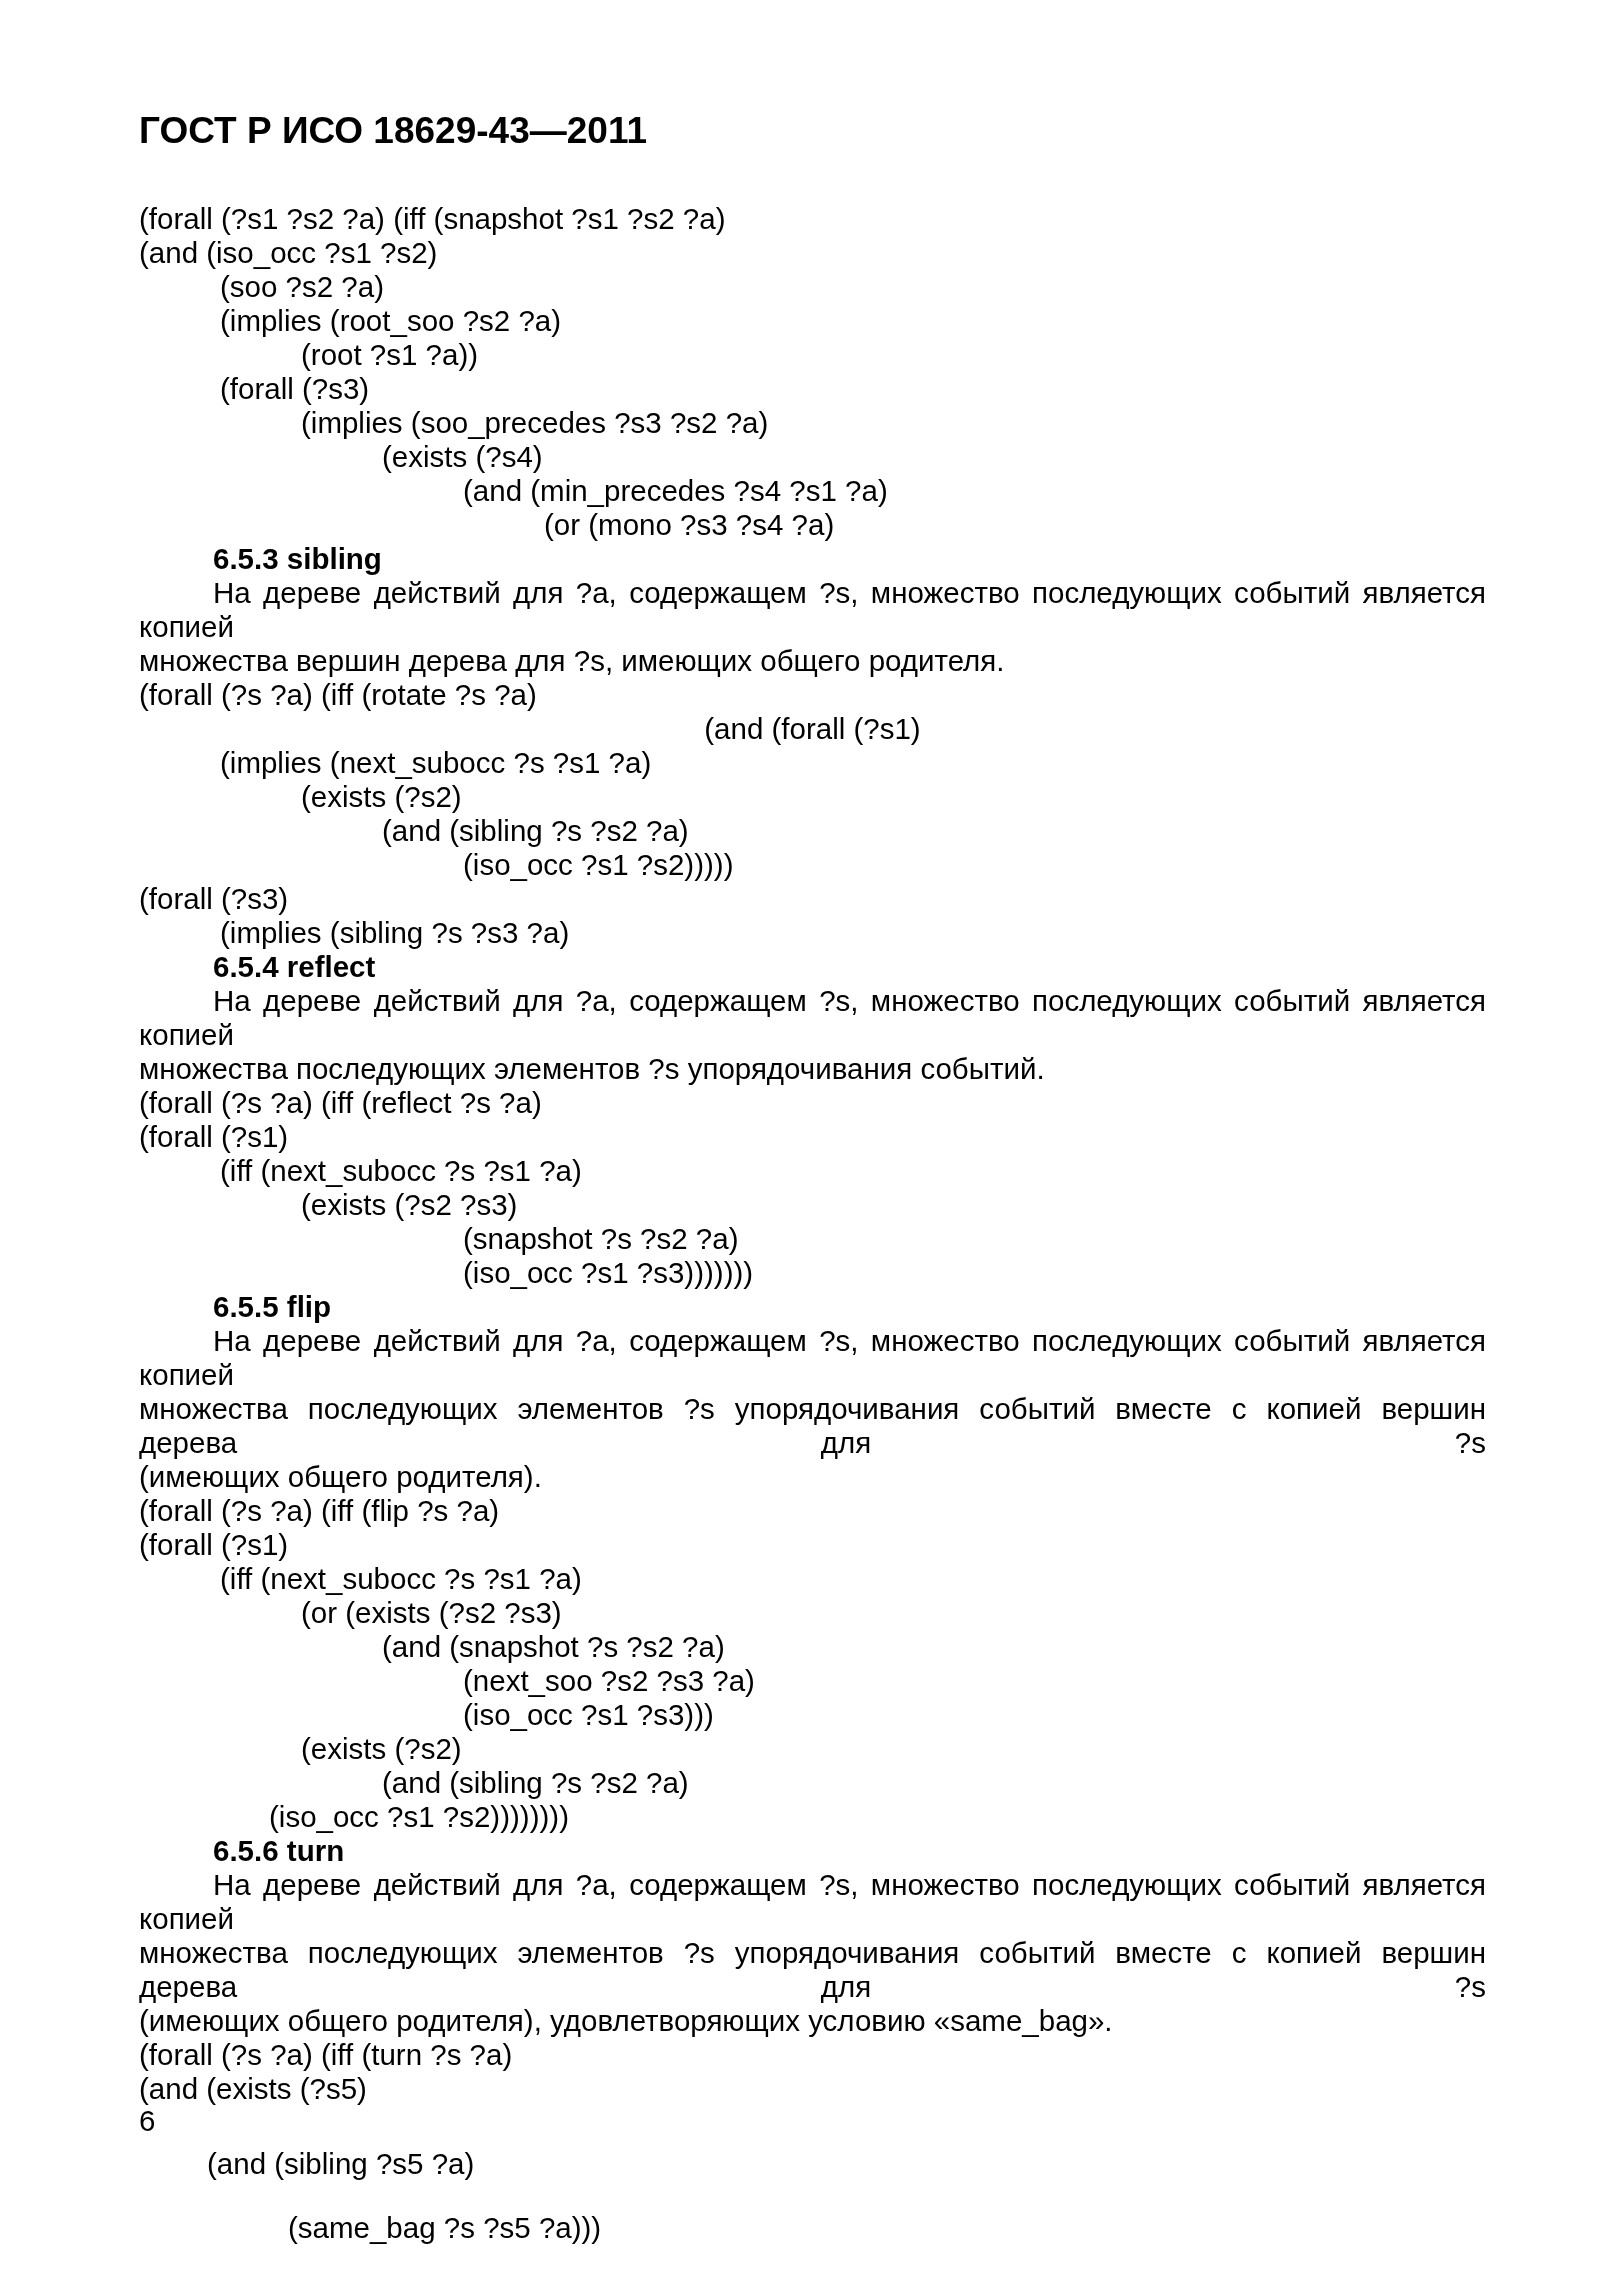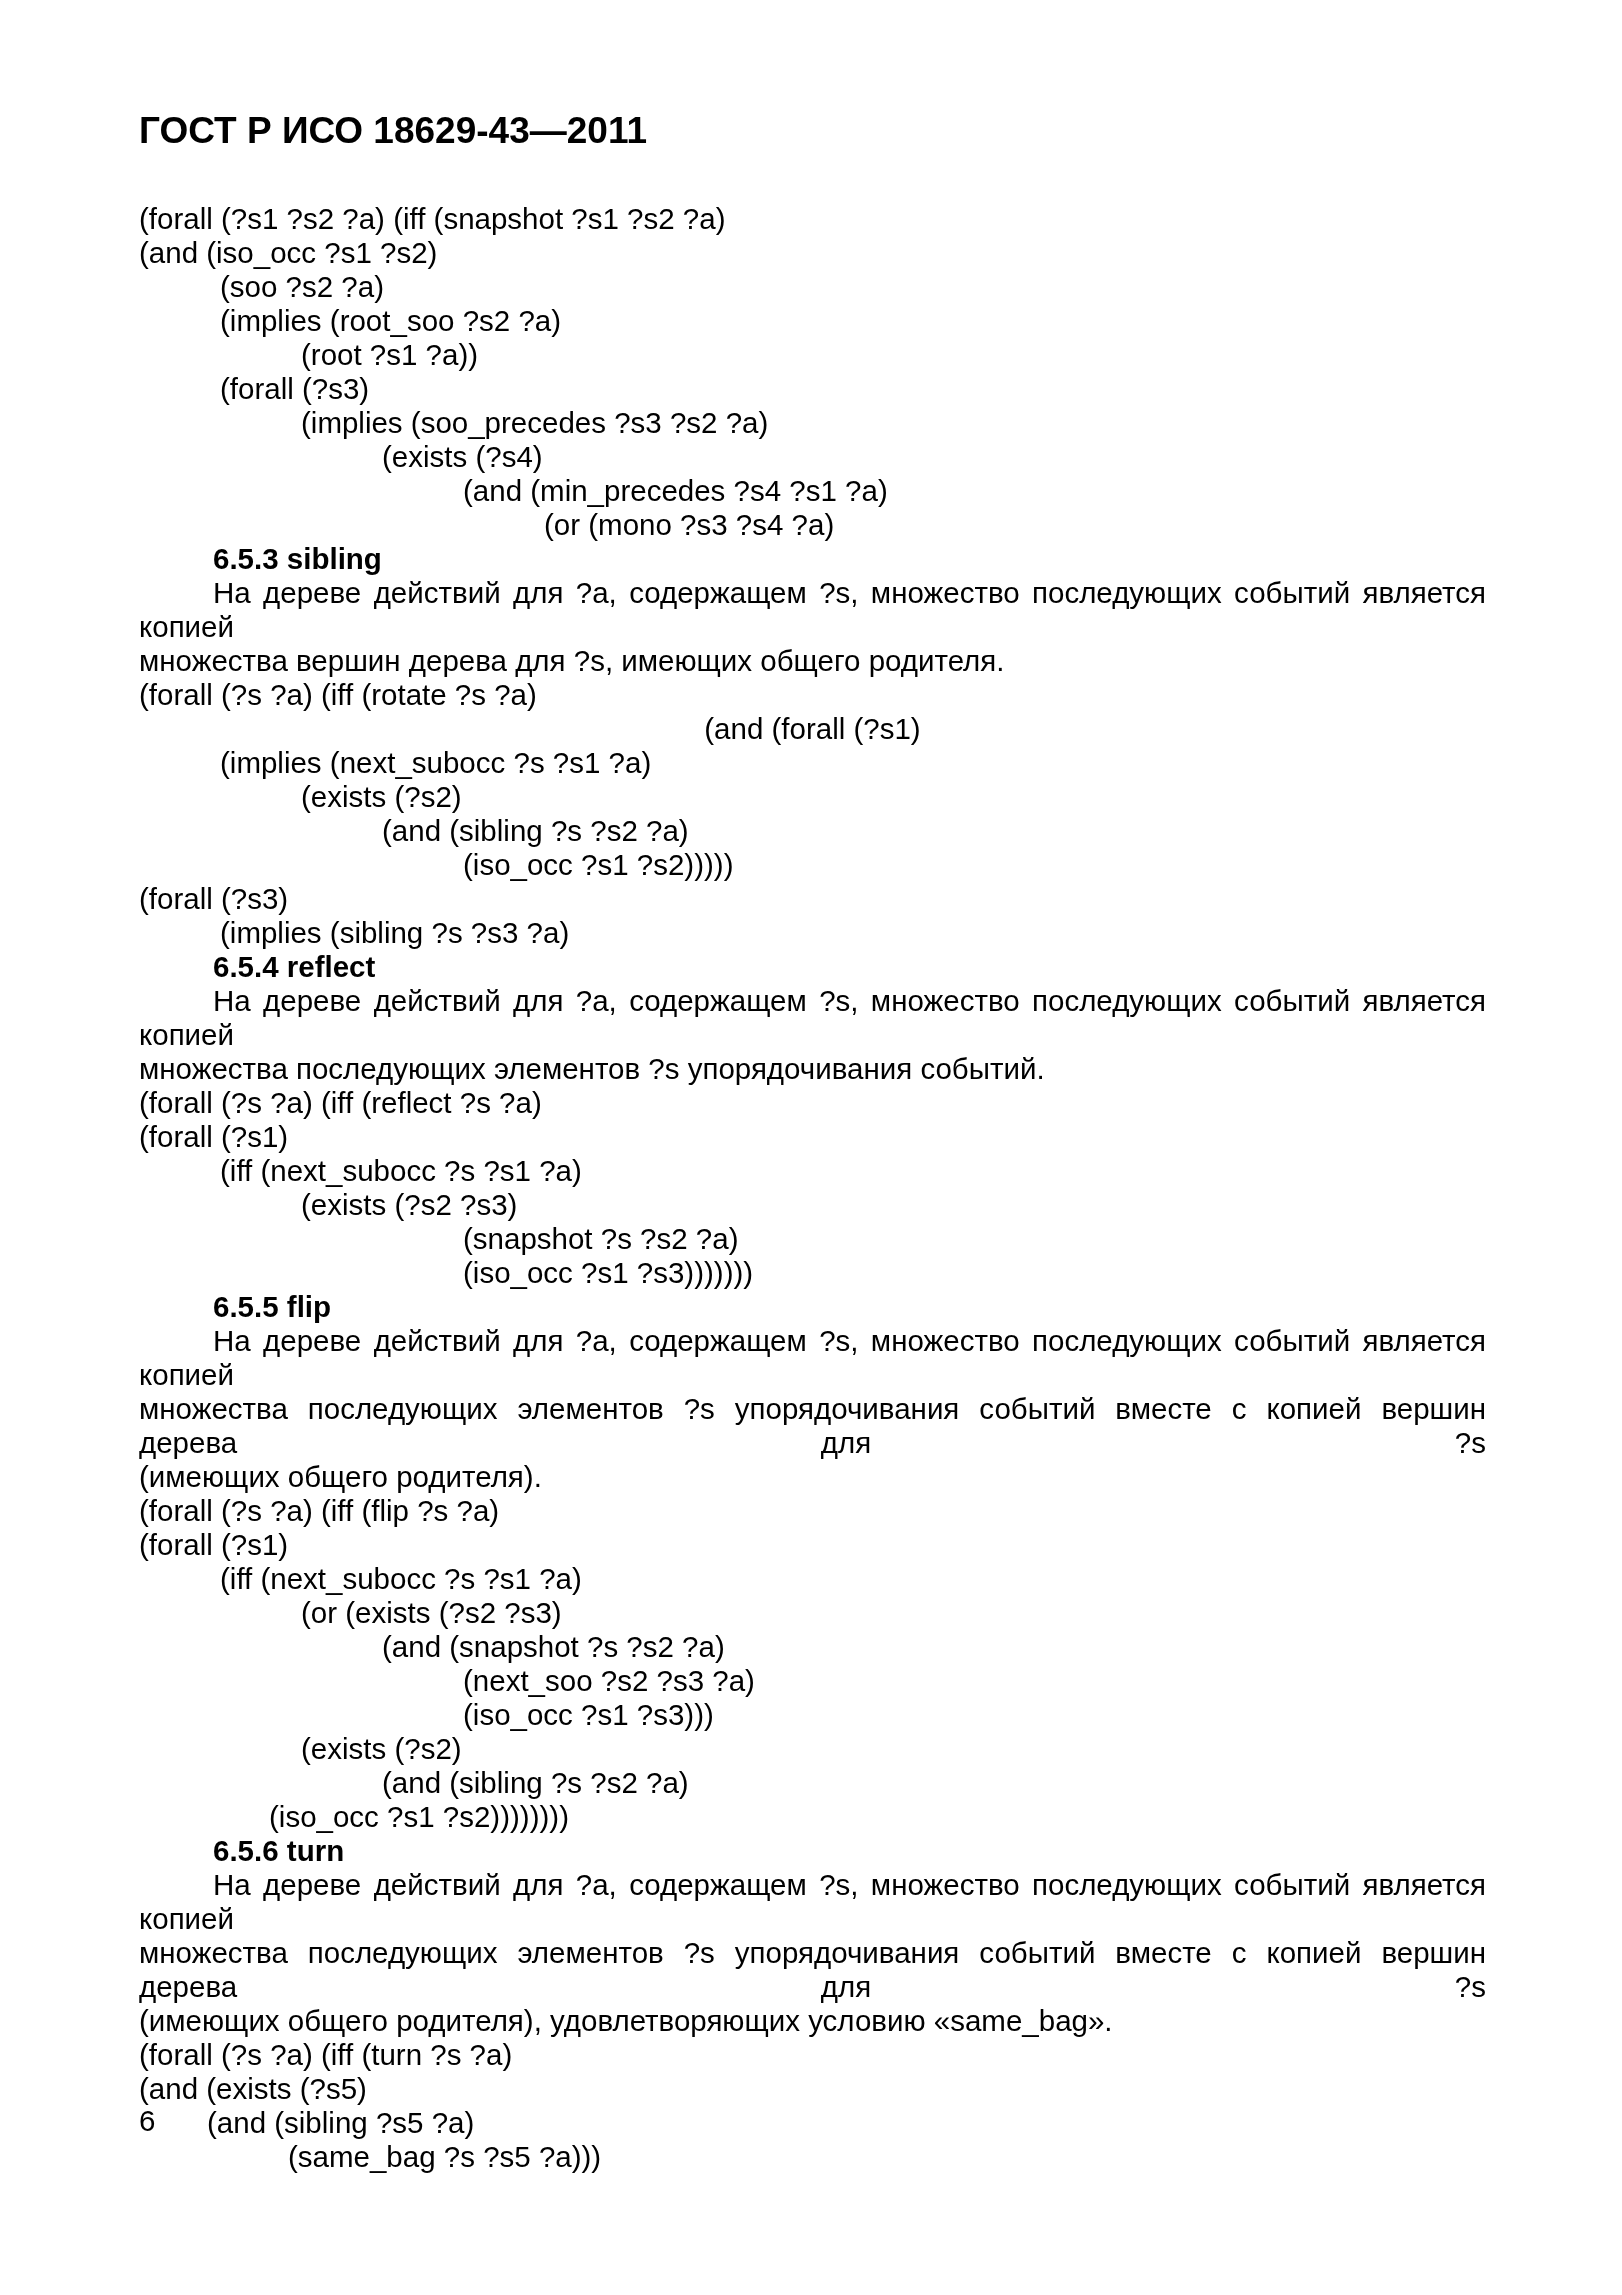--- a/index.html
+++ b/index.html
@@ -120,21 +120,21 @@
       </div>
       <div class="heading">6.5.6 turn</div>
       <div class="para">
         <div class="para-line first just">На дереве действий для ?a, содержащем ?s, множество последующих событий является копией</div>
         <div class="para-line just">множества последующих элементов ?s упорядочивания событий вместе с копией вершин дерева для ?s</div>
         <div class="para-line">(имеющих общего родителя), удовлетворяющих условию «same_bag».</div>
       </div>
       <div class="code-block">
         <div class="code-line" style="padding-left: 0px;">(forall (?s ?a) (iff (turn ?s ?a)</div>
         <div class="code-line" style="padding-left: 0px;">(and (exists (?s5)</div>
-        <div class="code-line" style="padding-left: 68px;">(and (sibling ?s5 ?a)</div>
-        <div class="code-line" style="padding-left: 149px;">(same_bag ?s ?s5 ?a)))</div>
+        <div class="code-line" style="padding-left: 68px; margin-top: 41px;">(and (sibling ?s5 ?a)</div>
+        <div class="code-line" style="padding-left: 149px; margin-top: 30px;">(same_bag ?s ?s5 ?a)))</div>
       </div>
     </div>
 
   <div class="page-number">6</div>
 
 </div>
 
 
 </body></html>

